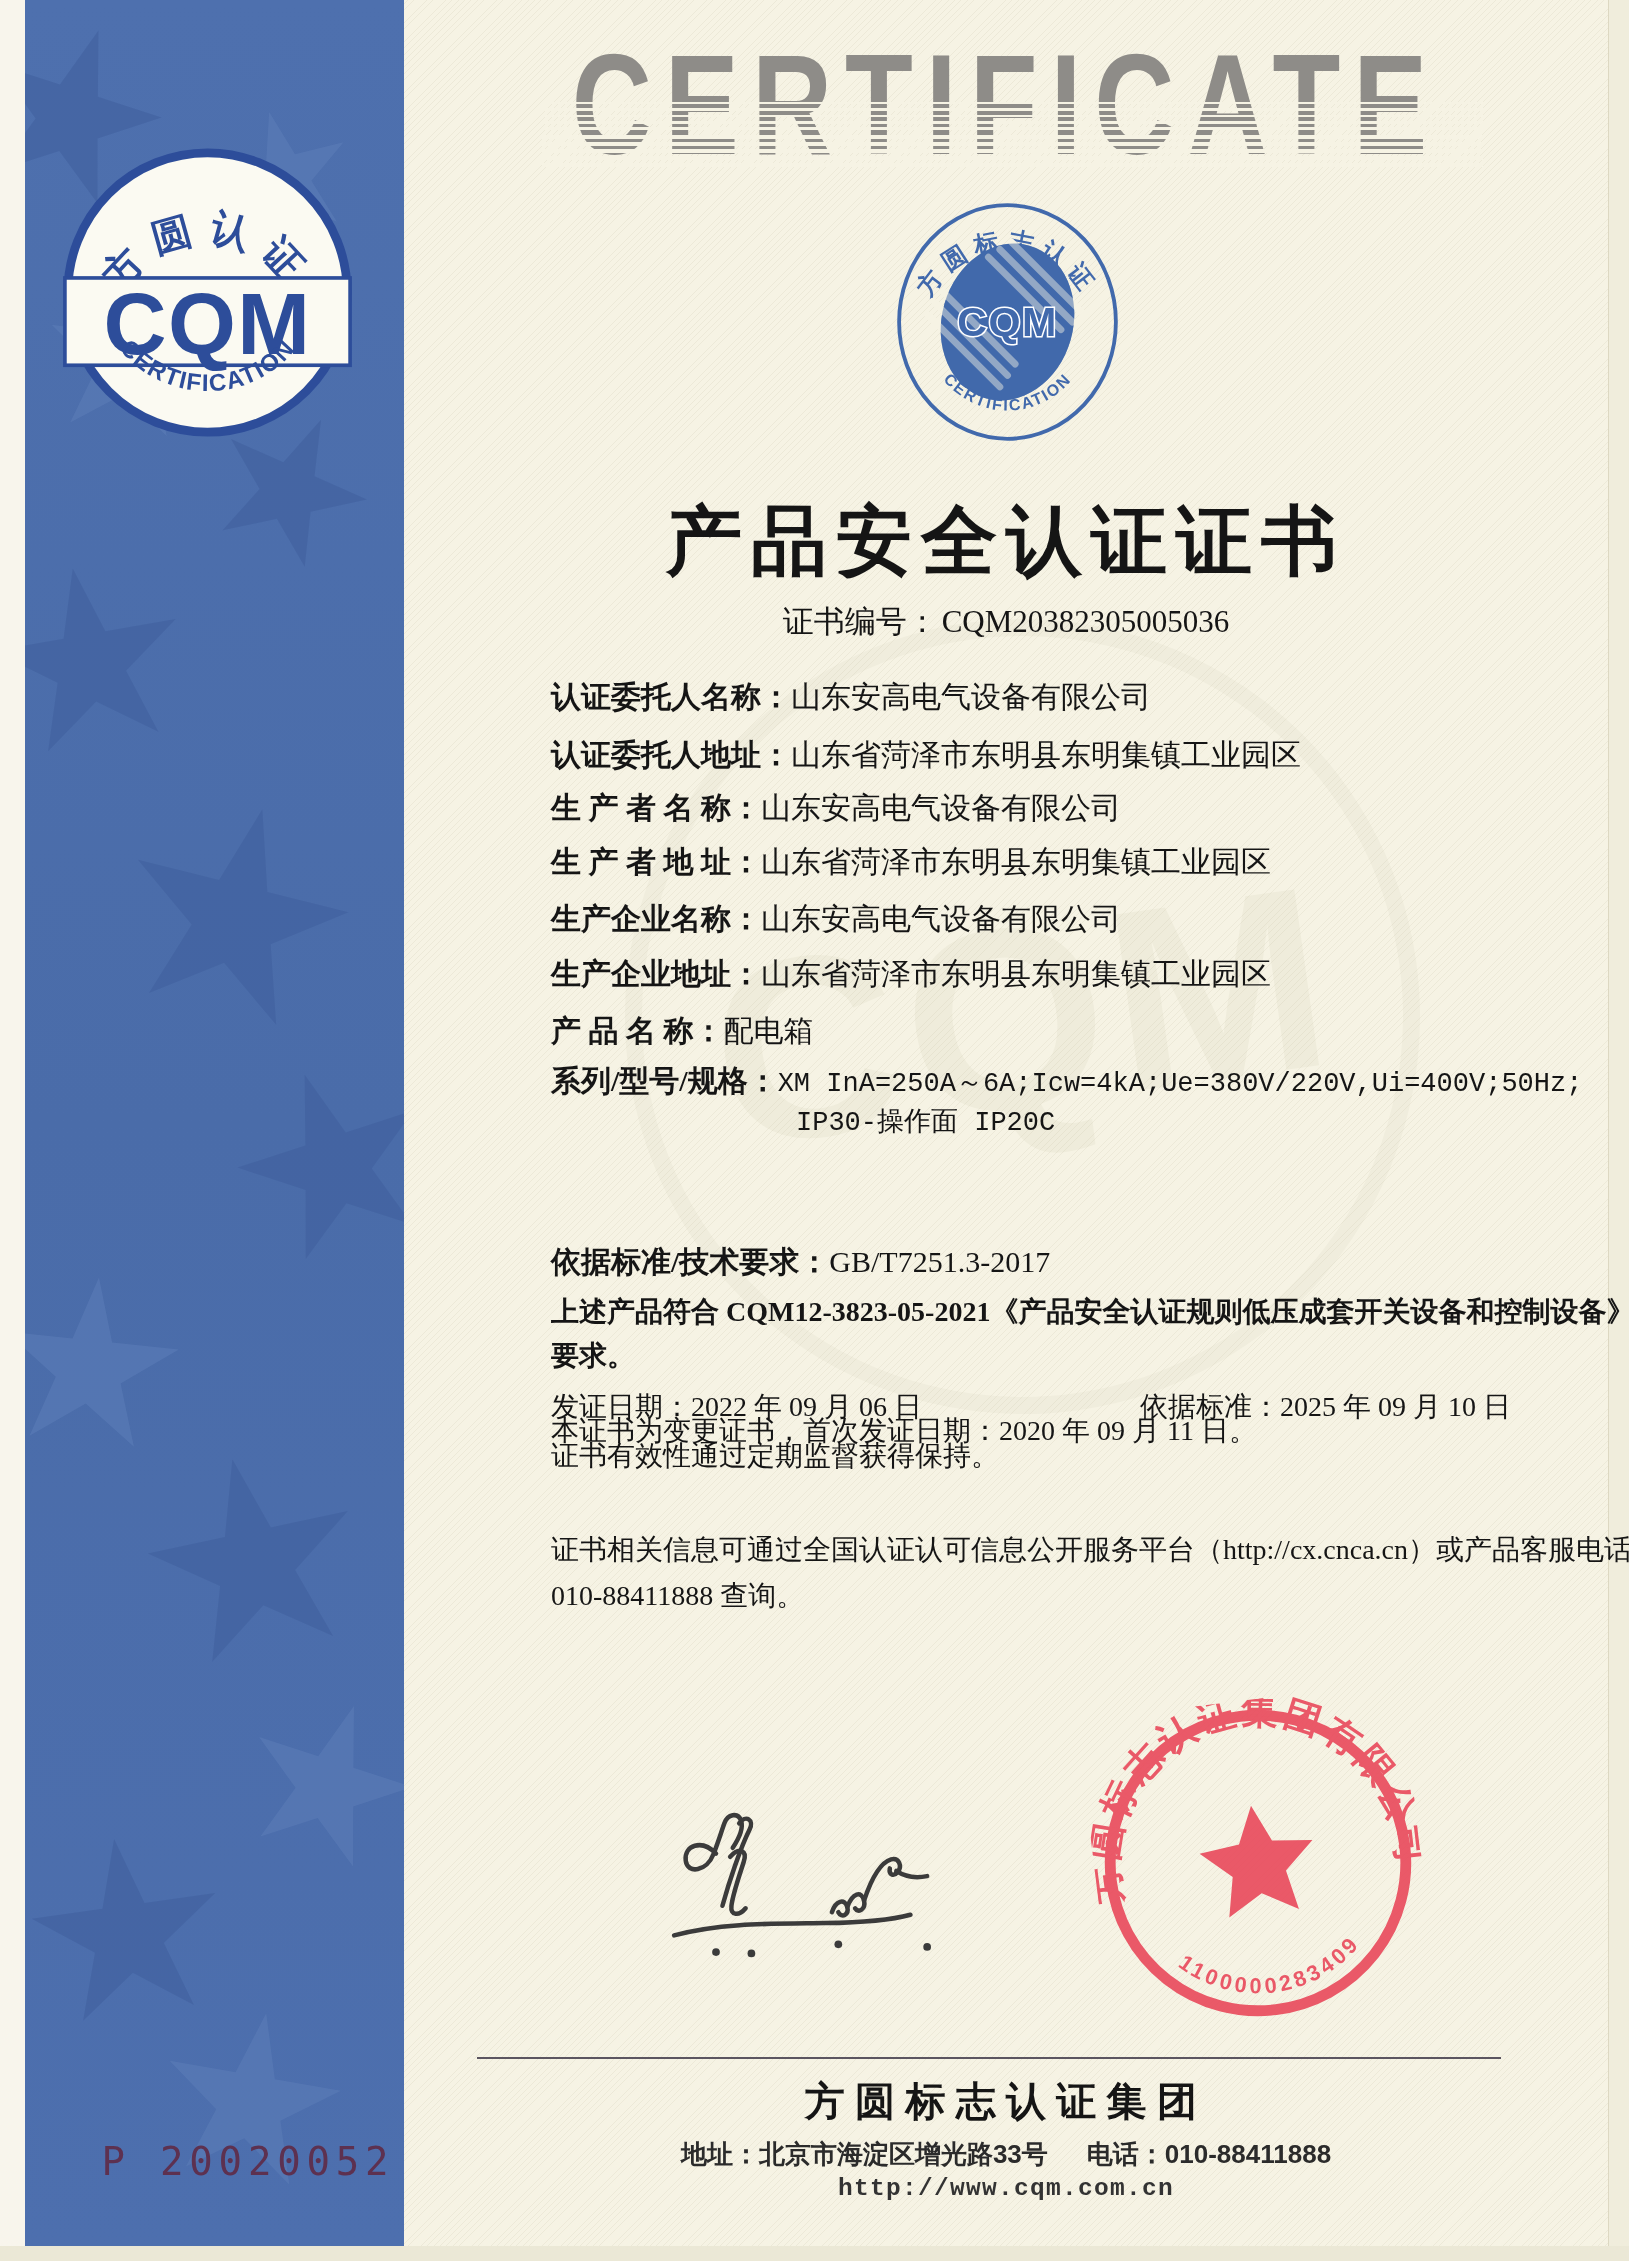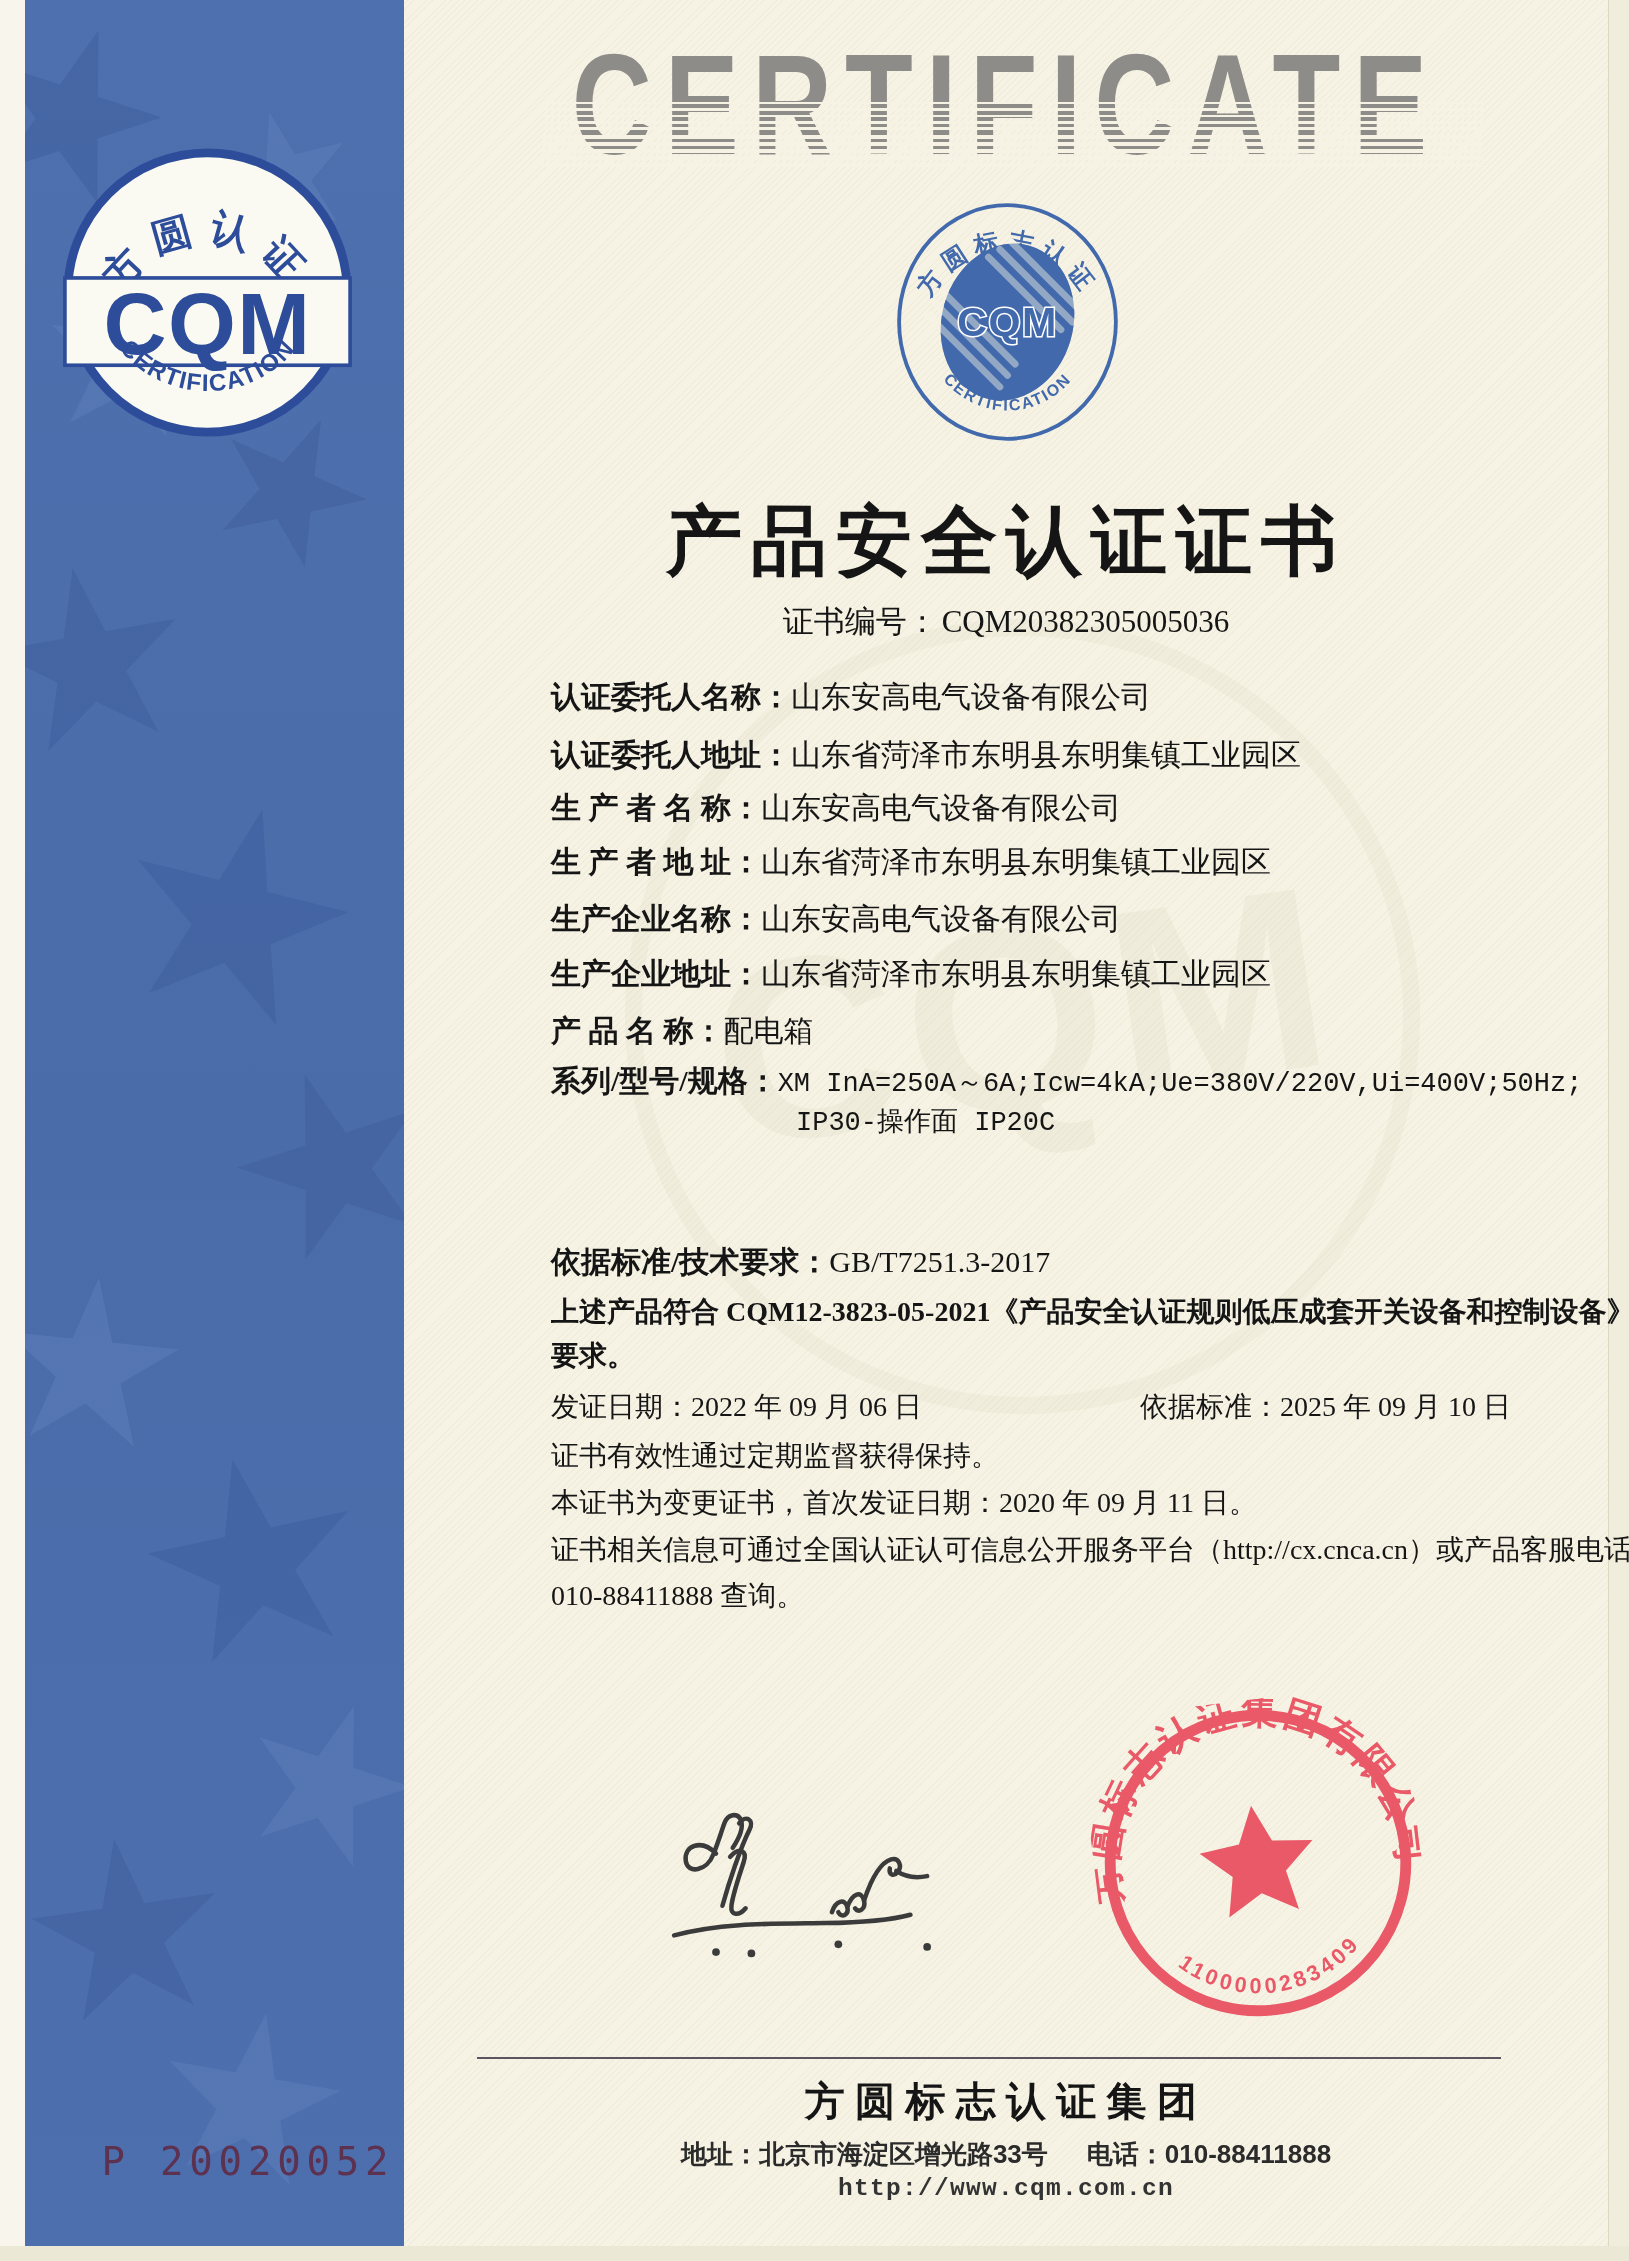--- a/index.html
+++ b/index.html
@@ -165,21 +165,21 @@
 
   <div class="abs stmt bold" style="top:1293px">上述产品符合 CQM12-3823-05-2021《产品安全认证规则低压成套开关设备和控制设备》的</div>
   <div class="abs stmt bold" style="top:1337px">要求。</div>
 
   <div class="abs stmt" style="top:1388px">
     <span>发证日期：</span><span>2022 年 09 月 06 日</span></div>
   <div class="abs right-date">
     <span>依据标准：</span><span>2025 年 09 月 10 日</span></div>
 
   <div class="abs stmt" style="top:1437px">证书有效性通过定期监督获得保持。</div>
-  <div class="abs stmt" style="top:1484px">本证书为变更证书，首次发证日期：2020 年 09 月 11 日。</div>
+  <div class="abs stmt" style="top:1412px">本证书为变更证书，首次发证日期：2020 年 09 月 11 日。</div>
   <div class="abs stmt" style="top:1531px">证书相关信息可通过全国认证认可信息公开服务平台（http://cx.cnca.cn）或产品客服电话</div>
   <div class="abs stmt" style="top:1577px">010-88411888 查询。</div>
 
   <svg class="abs signature" viewBox="0 0 620 320">
     <g fill="none" stroke="#3b3b3b" stroke-width="7" stroke-linecap="round" stroke-linejoin="round">
       <path d="M150,105 C128,82 100,92 103,116 C106,138 136,132 146,106 C152,91 158,72 163,58 C168,44 184,40 189,54 C193,66 184,84 176,96"></path>
       <path d="M186,58 C196,44 210,52 202,68 C188,96 170,150 160,186"></path>
       <path d="M172,110 C186,94 199,100 193,118 C186,140 176,168 174,186 C172,202 186,202 196,190"></path>
       <path d="M85,232 C160,212 240,214 320,213 C390,212 430,206 452,200"></path>
       <path d="M330,196 C336,178 350,174 354,188 C357,200 345,206 340,196"></path>

